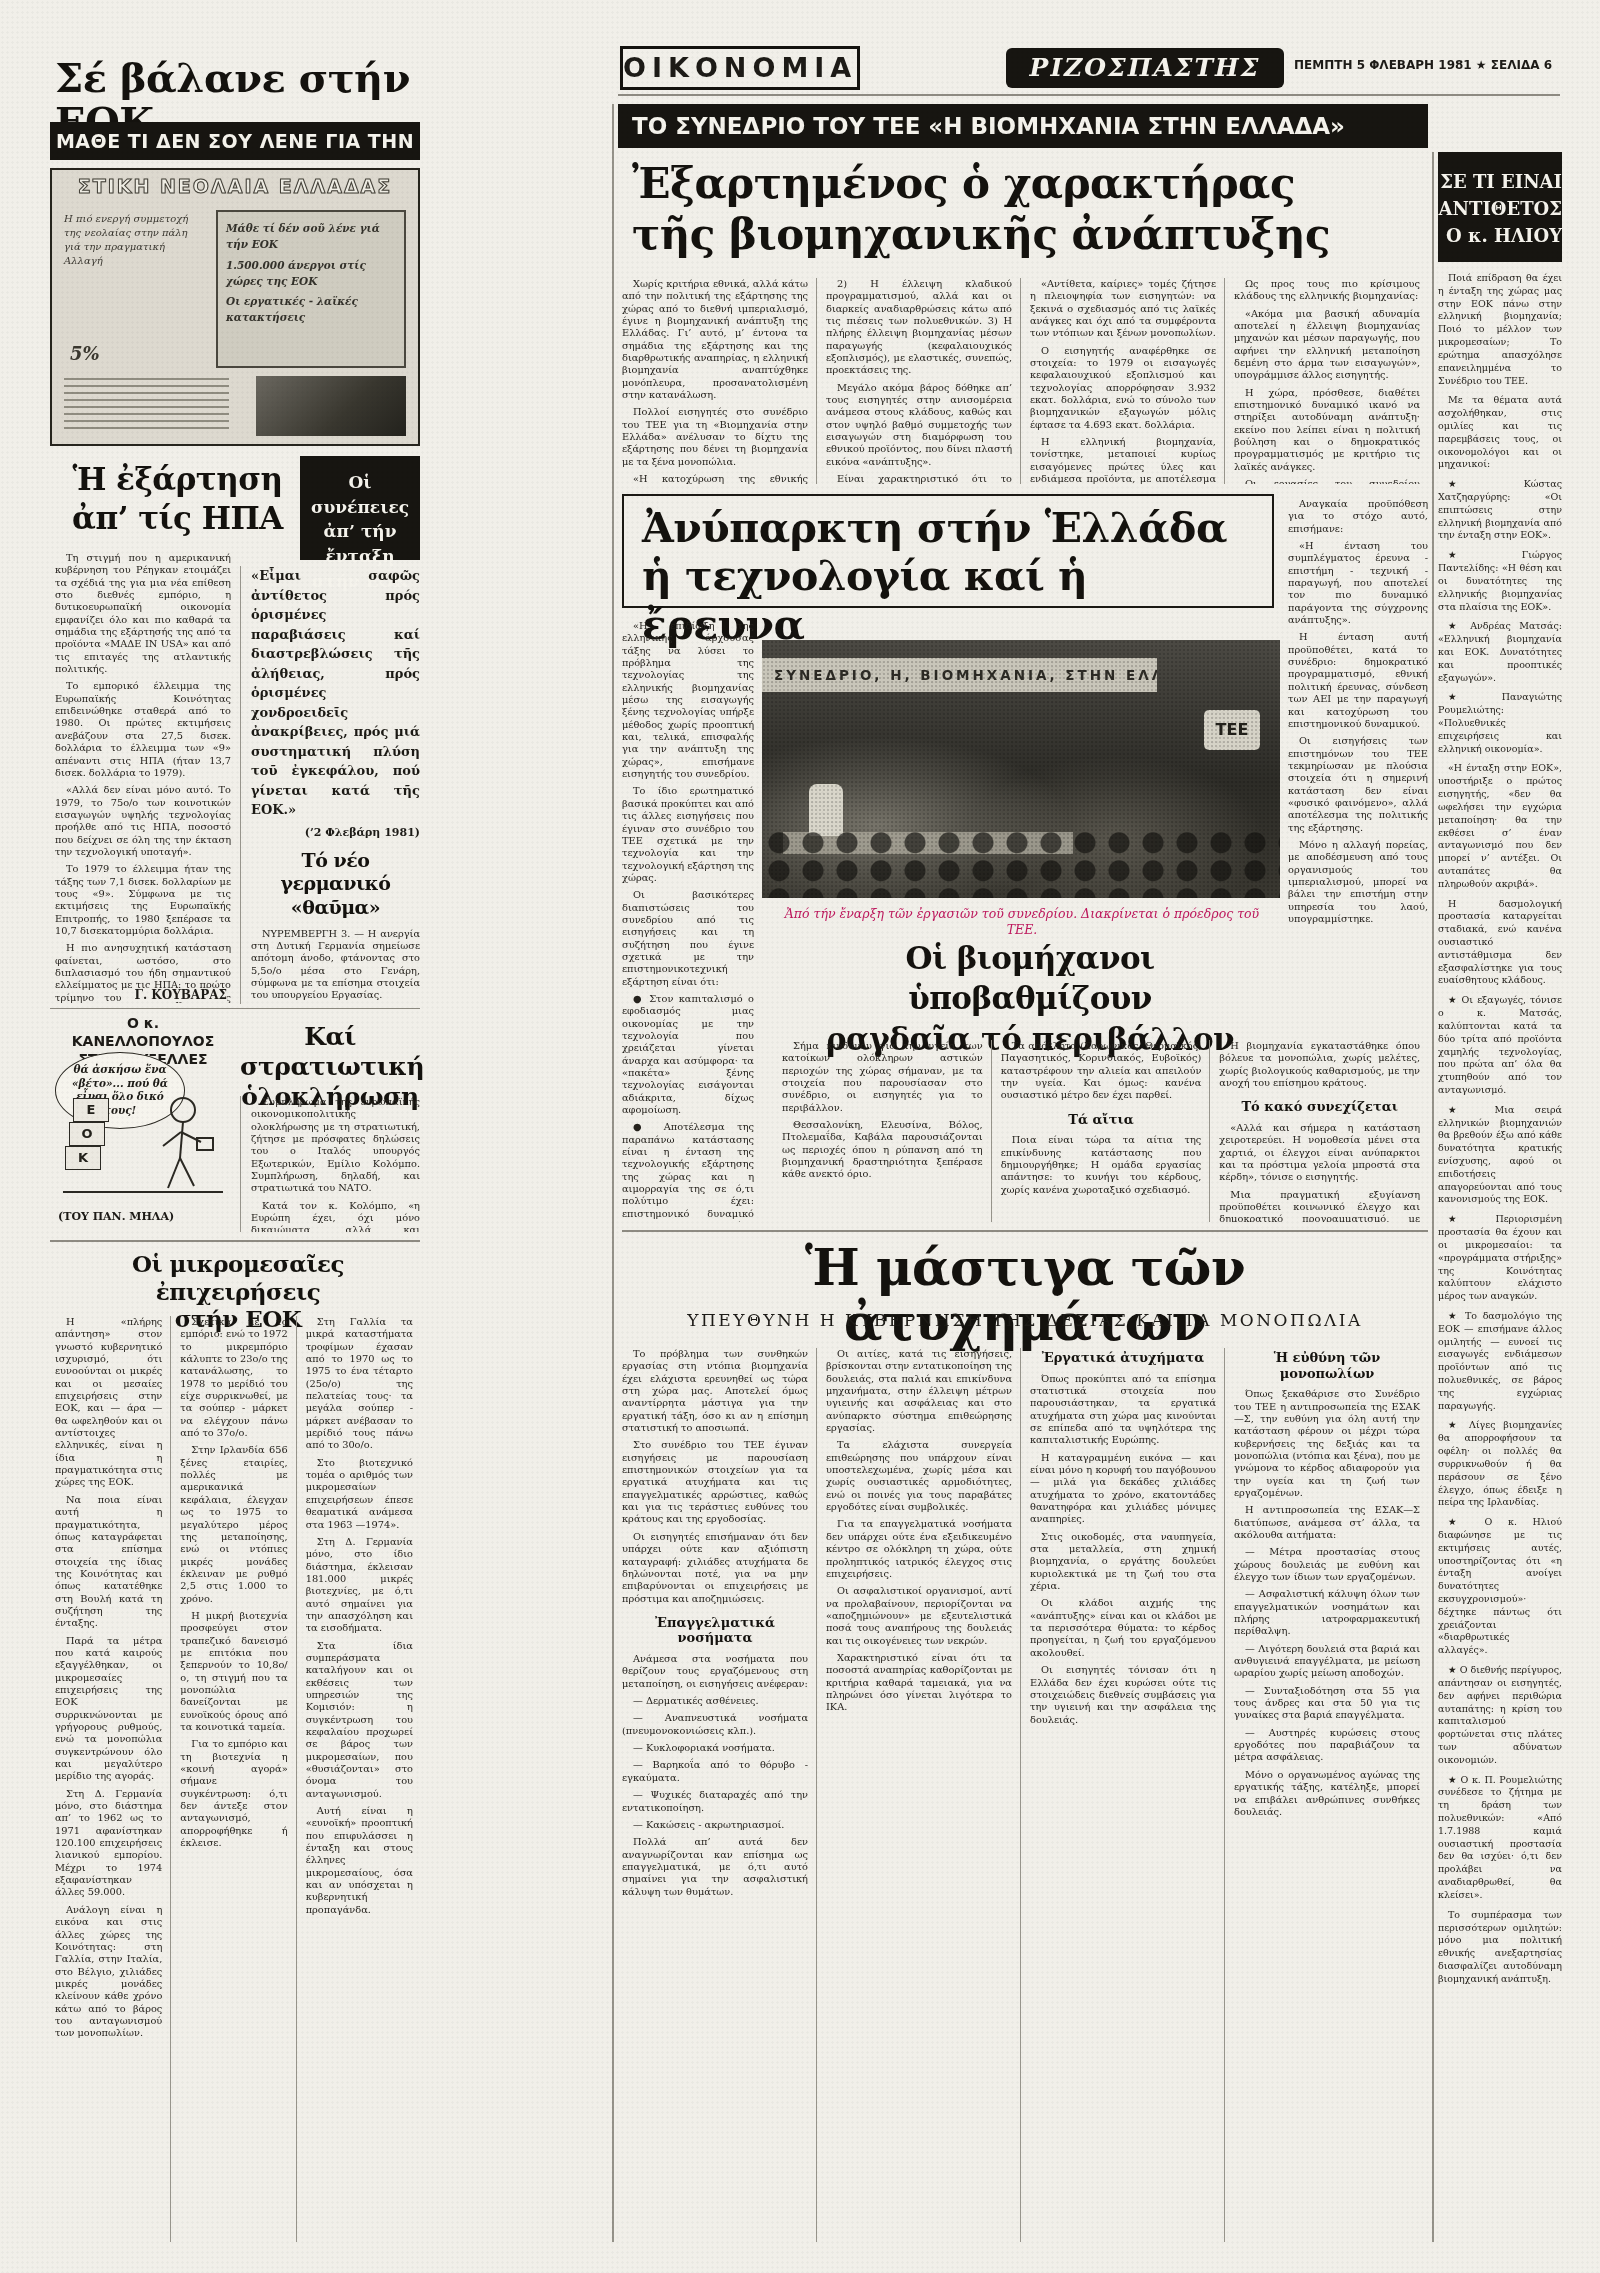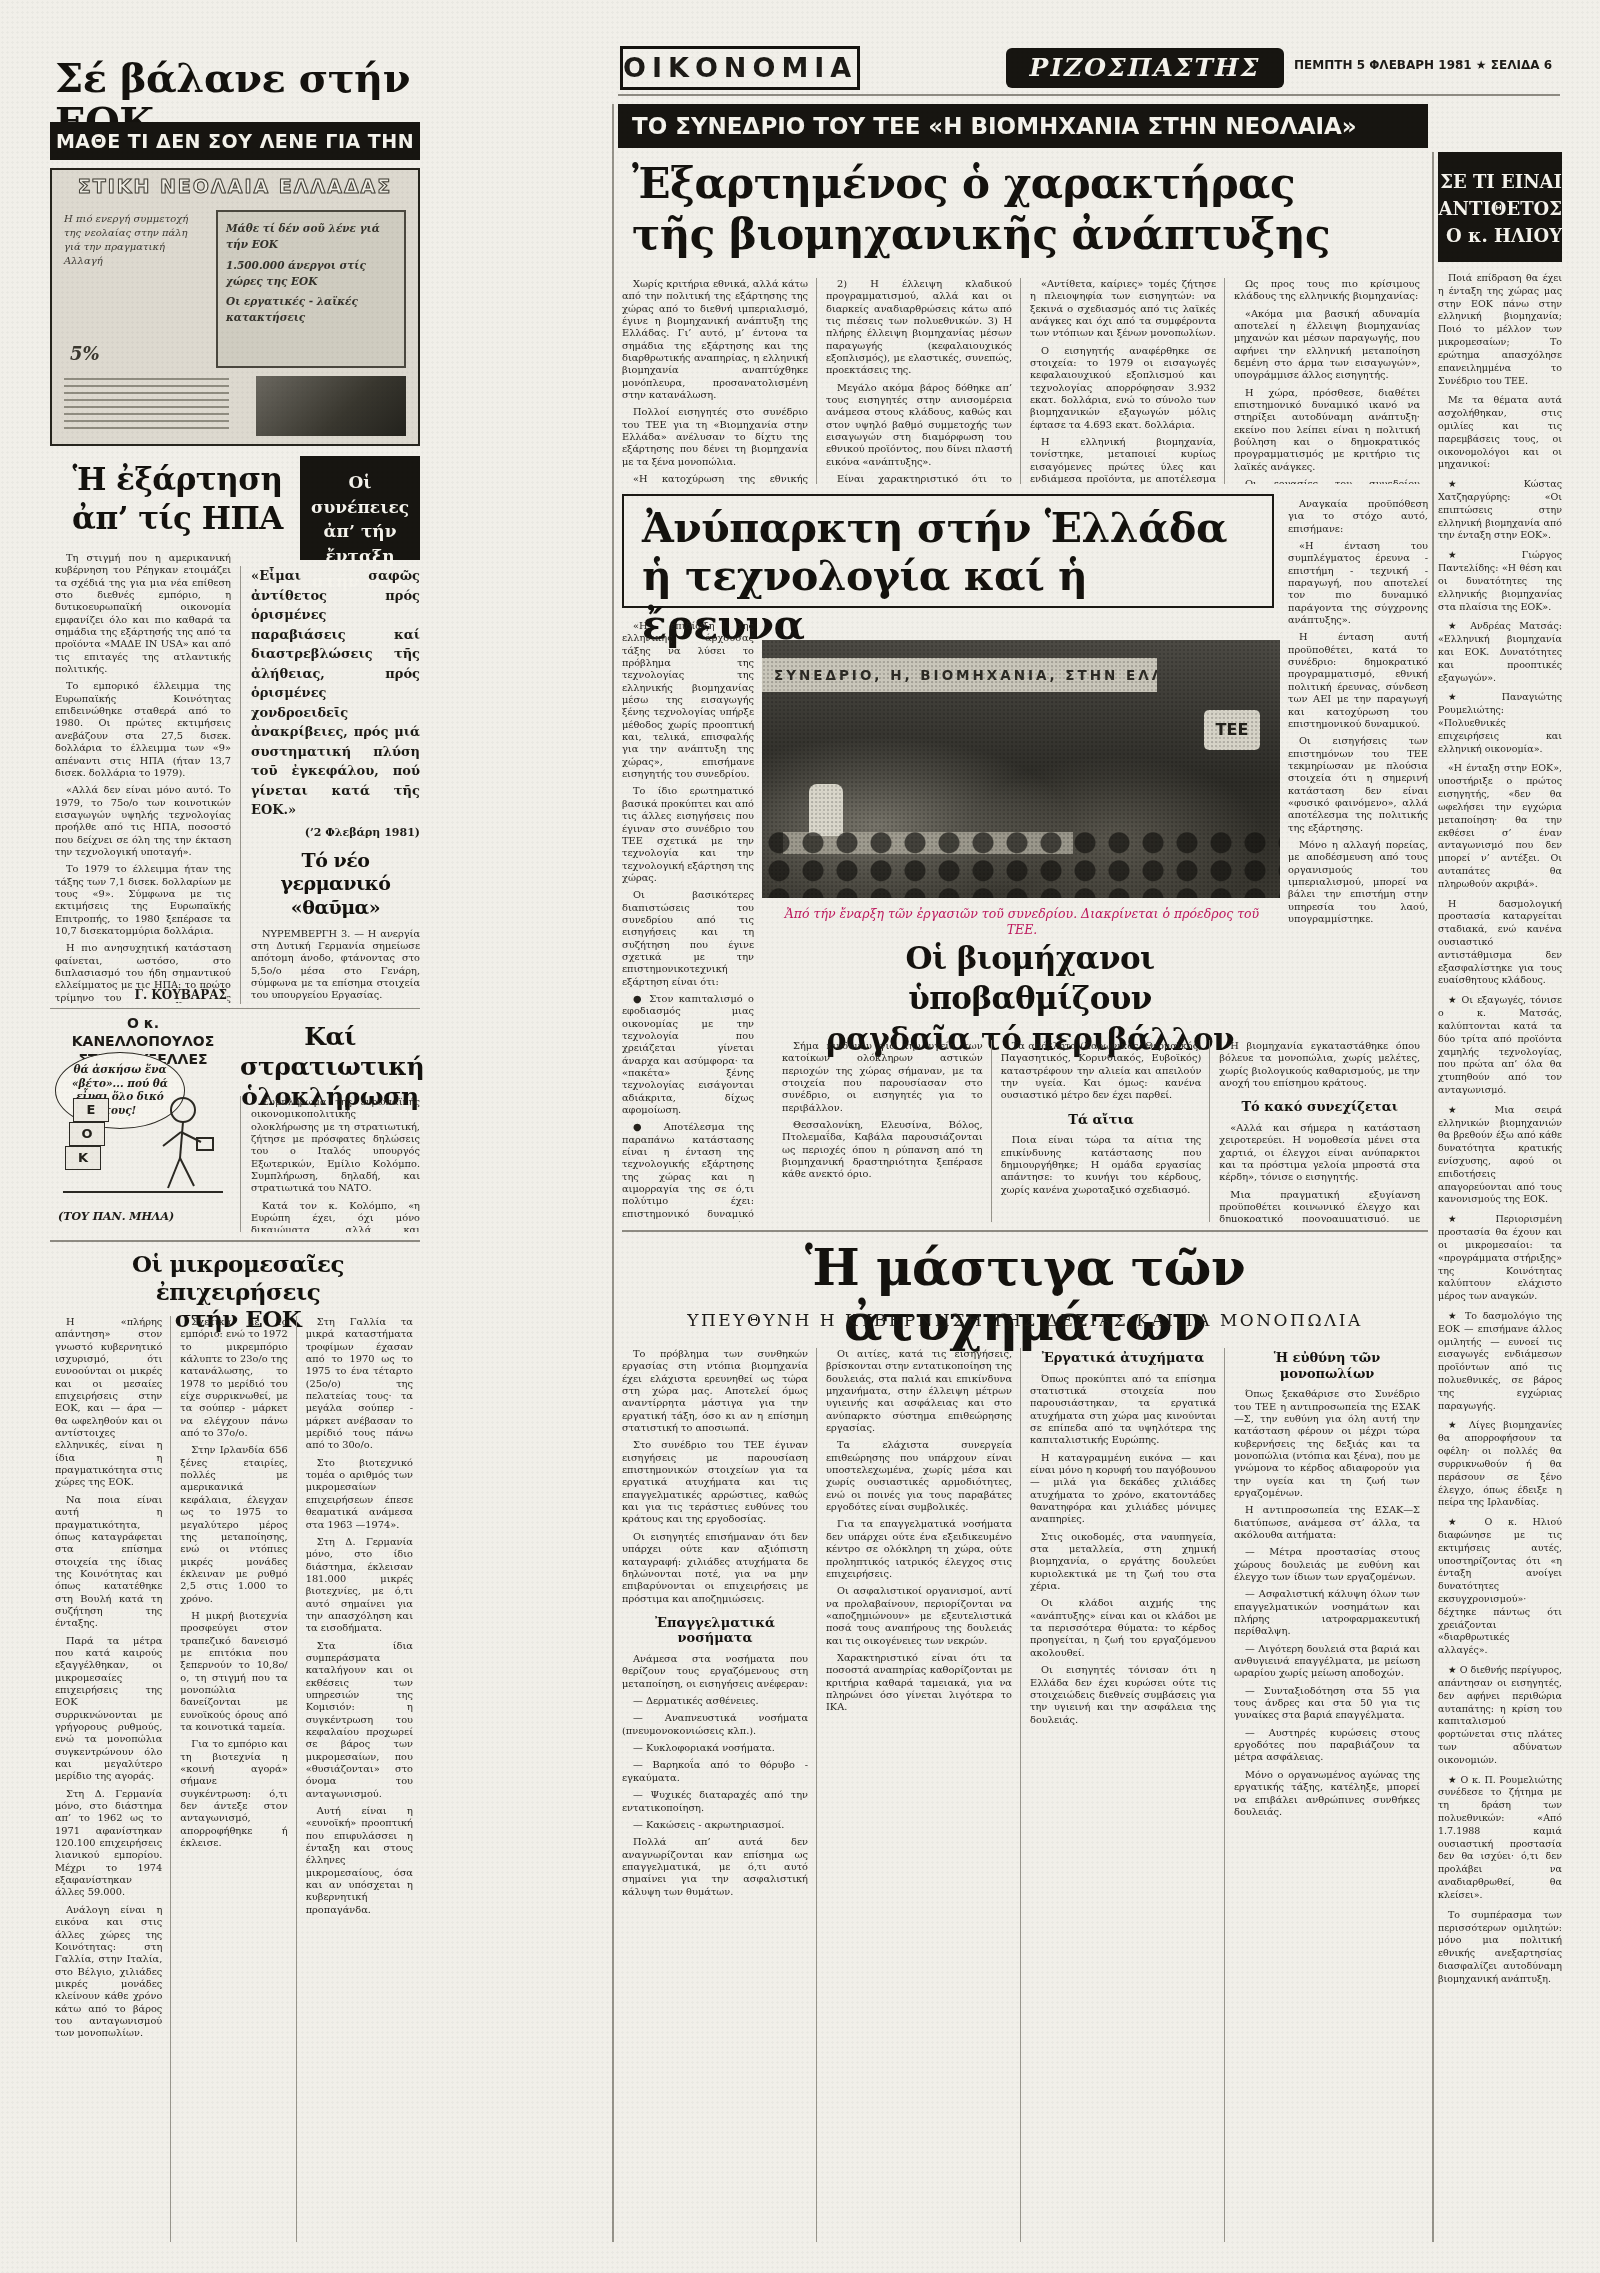--- a/index.html
+++ b/index.html
@@ -139,21 +139,21 @@
         <path d="M125 78 L113 108 M125 78 L139 106"></path>
         <rect x="142" y="58" width="16" height="12"></rect>
         <path d="M8 112 H168"></path>
       </g>
     </svg>
     <div class="blockcube" style="left:18px;top:46px;">Ε</div>
     <div class="blockcube" style="left:14px;top:70px;">Ο</div>
     <div class="blockcube" style="left:10px;top:94px;">Κ</div>
   </div>
 
-  <div class="abs serif" style="left:58px;top:1210px;font-weight:bold;font-size:11px;font-style:italic;">(ΤΟΥ ΠΑΝ. ΜΗΛΑ)</div>
+  <div class="abs serif" style="left:58px;top:1210px;font-weight:bold;font-size:11px;">(ΤΟΥ ΠΑΝ. ΜΗΛΑ)</div>
 
   <div class="abs h-big serif center" style="left:240px;top:1022px;width:180px;font-size:25px;line-height:1.2;">
     <div>Καί στρατιωτική</div>
     <div>ὁλοκλήρωση</div>
   </div>
   <div class="abs" style="left:240px;top:1096px;width:180px;height:136px;overflow:hidden;border-left:1px solid #97948b;padding-left:10px;box-sizing:border-box;">
       <p class="para">Συμπλήρωμα της ευρωπαϊκής οικονομικοπολιτικής ολοκλήρωσης με τη στρατιωτική, ζήτησε με πρόσφατες δηλώσεις του ο Ιταλός υπουργός Εξωτερικών, Εμίλιο Κολόμπο. Συμπλήρωση, δηλαδή, και στρατιωτικά του ΝΑΤΟ.</p>
       <p class="para">Κατά τον κ. Κολόμπο, «η Ευρώπη έχει, όχι μόνο δικαιώματα, αλλά και υποχρεώσεις». Οι χώρες της ΕΟΚ απέναντι στις ΗΠΑ οφείλουν να αναλάβουν το βάρος της υπεράσπισης των κοινών συμφερόντων και να επεκτείνουν τη στρατιωτική συνεργασία στα πλαίσια του ΝΑΤΟ, για τη δική τους μεγαλύτερη ασφάλεια.</p>
     </div>
 
@@ -189,21 +189,21 @@
   <div class="abs sans" style="left:620px;top:46px;width:240px;height:44px;border:3px solid #14120e;box-sizing:border-box;
        font-weight:bold;font-size:27px;line-height:38px;text-align:center;letter-spacing:6px;">ΟΙΚΟΝΟΜΙΑ</div>
 
   <div class="abs blackbox serif" style="left:1006px;top:48px;width:278px;height:40px;border-radius:6px;
        font-weight:bold;font-style:italic;font-size:25px;line-height:40px;text-align:center;letter-spacing:2px;">ΡΙΖΟΣΠΑΣΤΗΣ</div>
 
   <div class="abs sans" style="left:1294px;top:58px;width:266px;font-weight:bold;font-size:12px;">ΠΕΜΠΤΗ 5 ΦΛΕΒΑΡΗ 1981 ★ ΣΕΛΙΔΑ 6</div>
 
   <div class="hrule abs" style="left:618px;top:94px;width:942px;height:2px;"></div>
 
-  <div class="abs blackbox sans" style="left:618px;top:104px;width:810px;height:44px;font-weight:bold;font-size:23px;line-height:44px;padding-left:14px;box-sizing:border-box;white-space:nowrap;overflow:hidden;">ΤΟ ΣΥΝΕΔΡΙΟ ΤΟΥ ΤΕΕ «Η ΒΙΟΜΗΧΑΝΙΑ ΣΤΗΝ ΝΕΟΛΑΙΑ»</div>
+  <div class="abs blackbox sans" style="left:618px;top:104px;width:810px;height:44px;font-weight:bold;font-size:23px;line-height:44px;padding-left:14px;box-sizing:border-box;white-space:nowrap;overflow:hidden;">ΤΟ ΣΥΝΕΔΡΙΟ ΤΟΥ ΤΕΕ «Η ΒΙΟΜΗΧΑΝΙΑ ΣΤΗΝ ΕΛΛΑΔΑ»</div>
 
   <div class="vrule abs" style="left:612px;top:104px;height:2138px;width:1.5px;"></div>
   <div class="vrule abs" style="left:1432px;top:152px;height:2090px;width:1.5px;"></div>
 
   <div class="abs h-big serif" style="left:632px;top:158px;width:720px;font-size:42px;line-height:1.22;">
     <div>Ἐξαρτημένος ὁ χαρακτήρας</div>
     <div>τῆς βιομηχανικῆς ἀνάπτυξης</div>
   </div>
 
   <div class="cols abs" style="left:622px;top:278px;width:806px;height:206px;">

